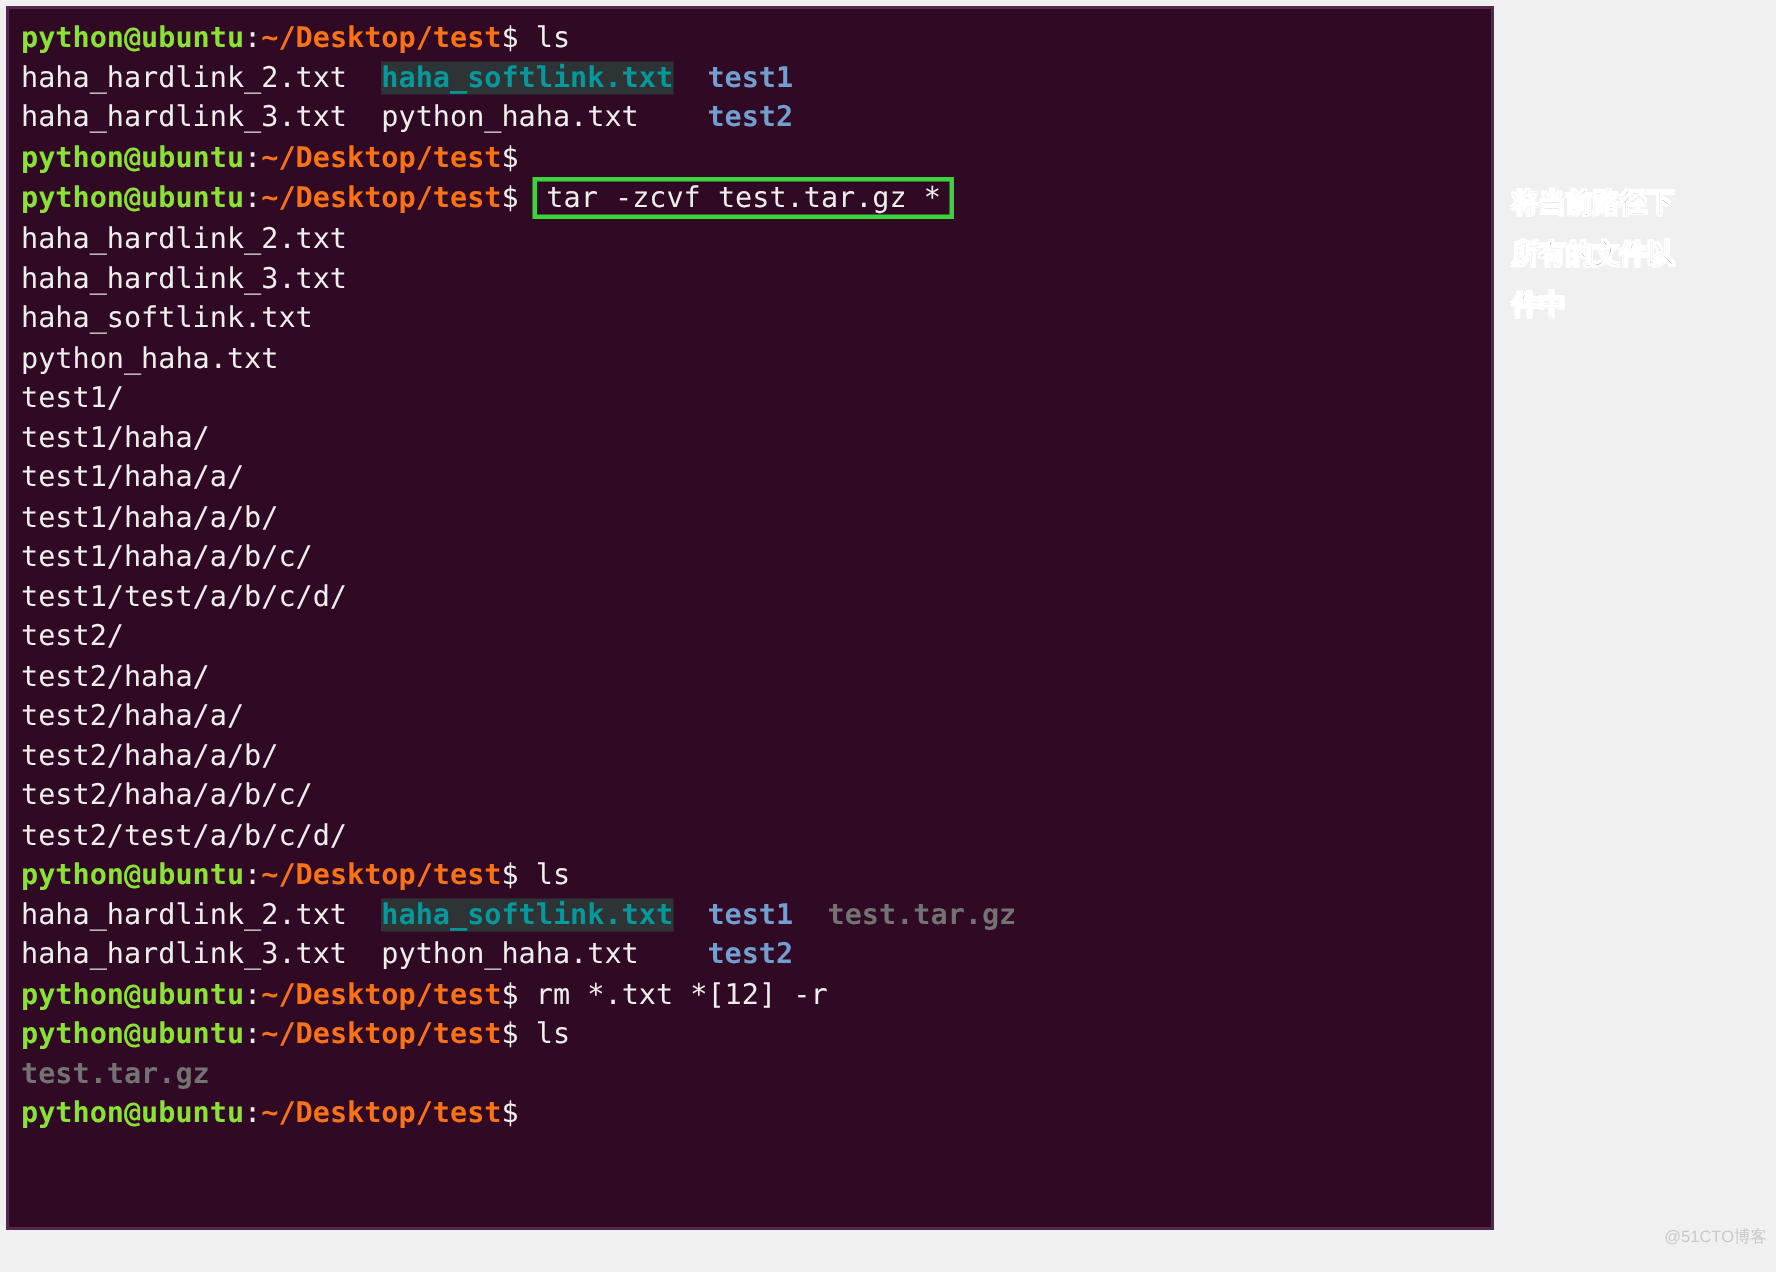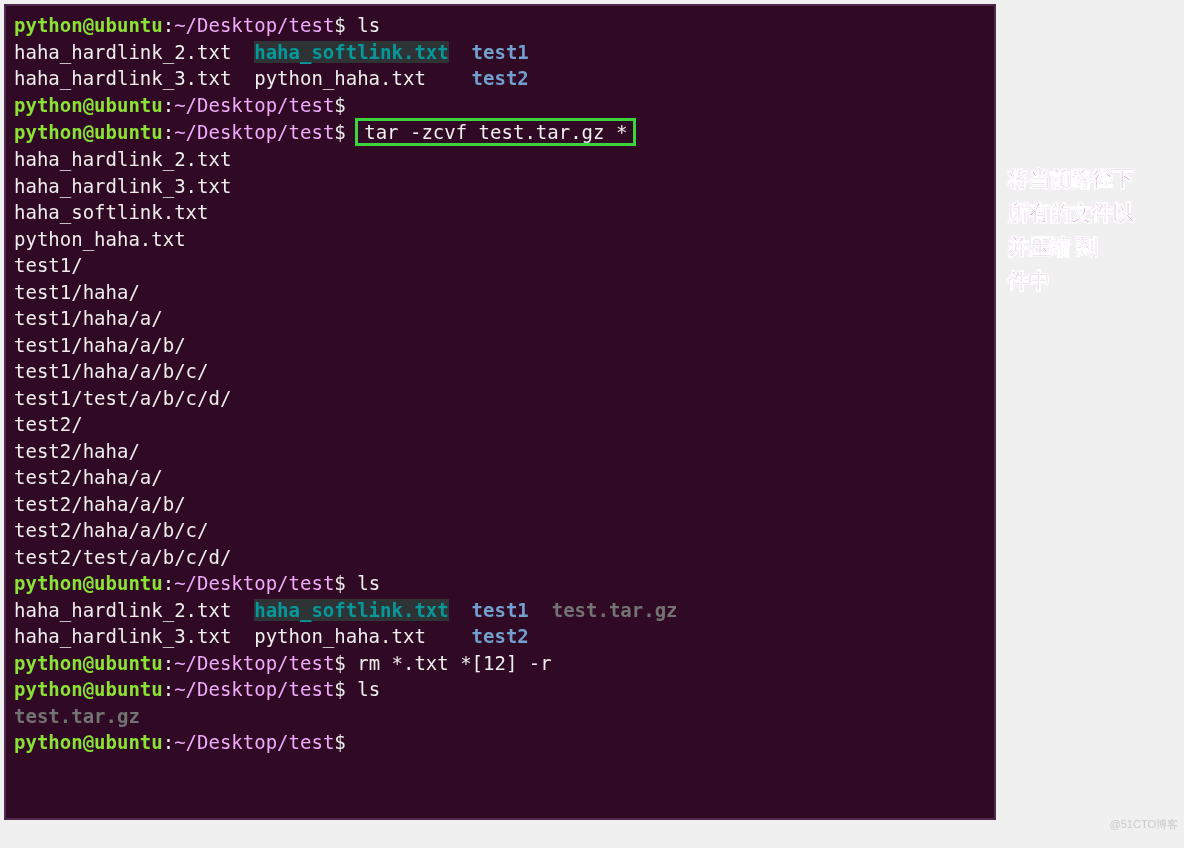--- a/index.html
+++ b/index.html
@@ -30,43 +30,42 @@
     line-height: 26.5px;
     color: #eeeeec;
     white-space: pre;
   }
   .annotation {
     position: absolute;
     left: 1008px;
     top: 118px;
     width: 170px;
     font-family: "Microsoft YaHei", "PingFang SC", sans-serif;
-    font-size: 21px;
+    font-size: 18px;
     line-height: 34px;
     font-weight: bold;
-    color: #701a75;
+    color: #14532d;
     -webkit-text-stroke: 0.6px #ffffff;
     text-shadow:
       -1px -1px 0 #fff,
        1px -1px 0 #fff,
       -1px  1px 0 #fff,
        1px  1px 0 #fff;
-    margin-top: 44px;
   }
   .watermark {
     position: absolute;
     right: 6px;
     bottom: 16px;
     font-family: Arial, sans-serif;
     font-size: 11px;
     color: #b0b0b0;
     opacity: 0.6;
   }
   .user { color: #8ae234; font-weight: bold; }
-  .path { color: #f0abfc; font-weight: normal; }
+  .path { color: #f97316; font-weight: bold; }
   .dollar { color: #eeeeec; font-weight: normal; }
   .dir { color: #729fcf; font-weight: bold; }
   .red { color: #737373; font-weight: bold; }
   .link { color: #06989a; font-weight: bold; background: #2e3436; }
   .boxed {
     display: inline-block;
     border: 3px solid #3cd43c;
     padding: 0 6px;
     margin-left: -2px;
     line-height: 22px;
@@ -101,19 +100,18 @@
 <span>haha_hardlink_2.txt</span>  <span class="link">haha_softlink.txt</span>  <span class="dir">test1</span>  <span class="red">test.tar.gz</span>
 <span>haha_hardlink_3.txt</span>  <span>python_haha.txt</span>    <span class="dir">test2</span>
 <span class="user">python@ubuntu</span><span class="dollar">:</span><span class="path">~/Desktop/test</span><span class="dollar">$</span> <span>rm *.txt *[12] -r</span>
 <span class="user">python@ubuntu</span><span class="dollar">:</span><span class="path">~/Desktop/test</span><span class="dollar">$</span> <span>ls</span>
 <span class="red">test.tar.gz</span>
 <span class="user">python@ubuntu</span><span class="dollar">:</span><span class="path">~/Desktop/test</span><span class="dollar">$</span></div>
 
 <div class="annotation">
   <div>将当前路径下</div>
   <div>所有的文件以</div>
-  <div>并压缩 到</div>
   <div>件中</div>
 </div>
 
 <div class="watermark">@51CTO博客</div>
 
 </div>
 
 </body></html>

